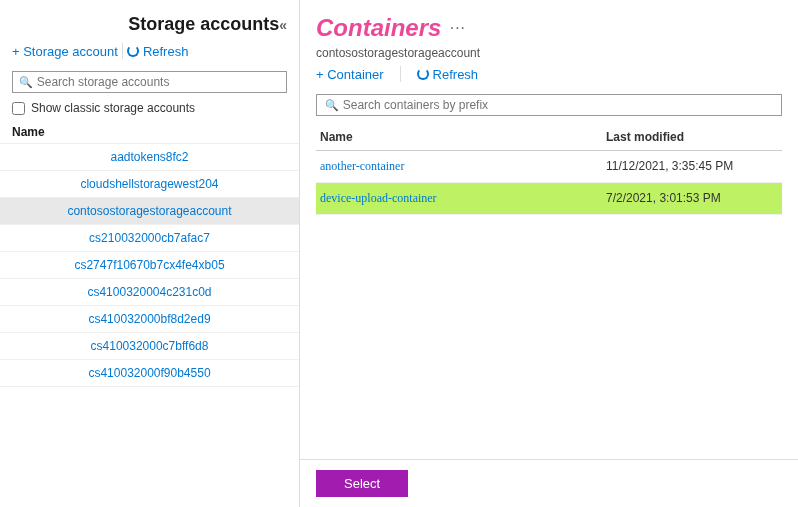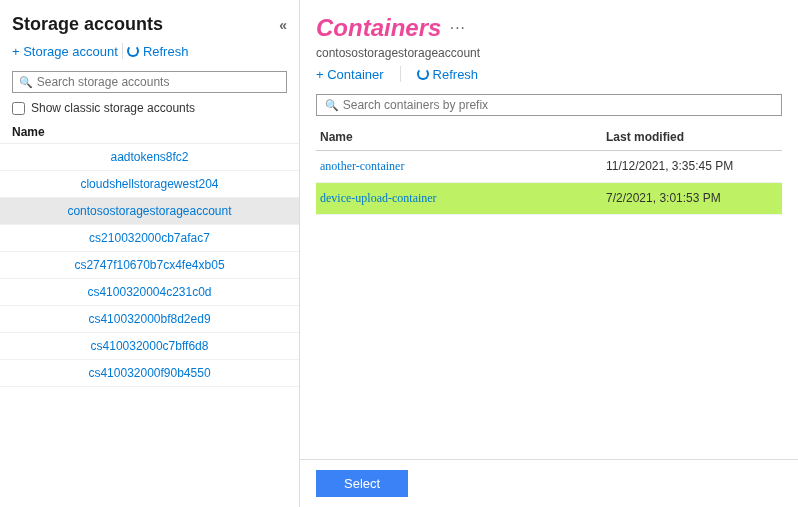--- a/index.html
+++ b/index.html
@@ -24,21 +24,21 @@
       width: 300px;
       border-right: 1px solid #ddd;
       display: flex;
       flex-direction: column;
       overflow: hidden;
     }
     .left-header {
       padding: 14px 12px 8px 12px;
       display: flex;
       align-items: center;
-      justify-content: space-between;
+      justify-content: flex-end;
     }
     .left-header-title {
       font-size: 18px;
       font-weight: 600;
       color: #1a1a1a;
     }
     .collapse-btn {
       color: #666;
       cursor: pointer;
       font-size: 14px;
@@ -224,21 +224,21 @@
       color: #333;
       padding: 2px 4px;
     }
     .right-footer {
       padding: 10px 16px;
       border-top: 1px solid #ddd;
       display: flex;
       justify-content: flex-start;
     }
     .select-btn {
-      background: #3b82f6;
+      background: #a21caf;
       color: #fff;
       border: none;
       padding: 6px 28px;
       font-size: 13px;
       cursor: pointer;
       font-weight: 500;
     }
     
     .refresh-icon {
       display: inline-block;

